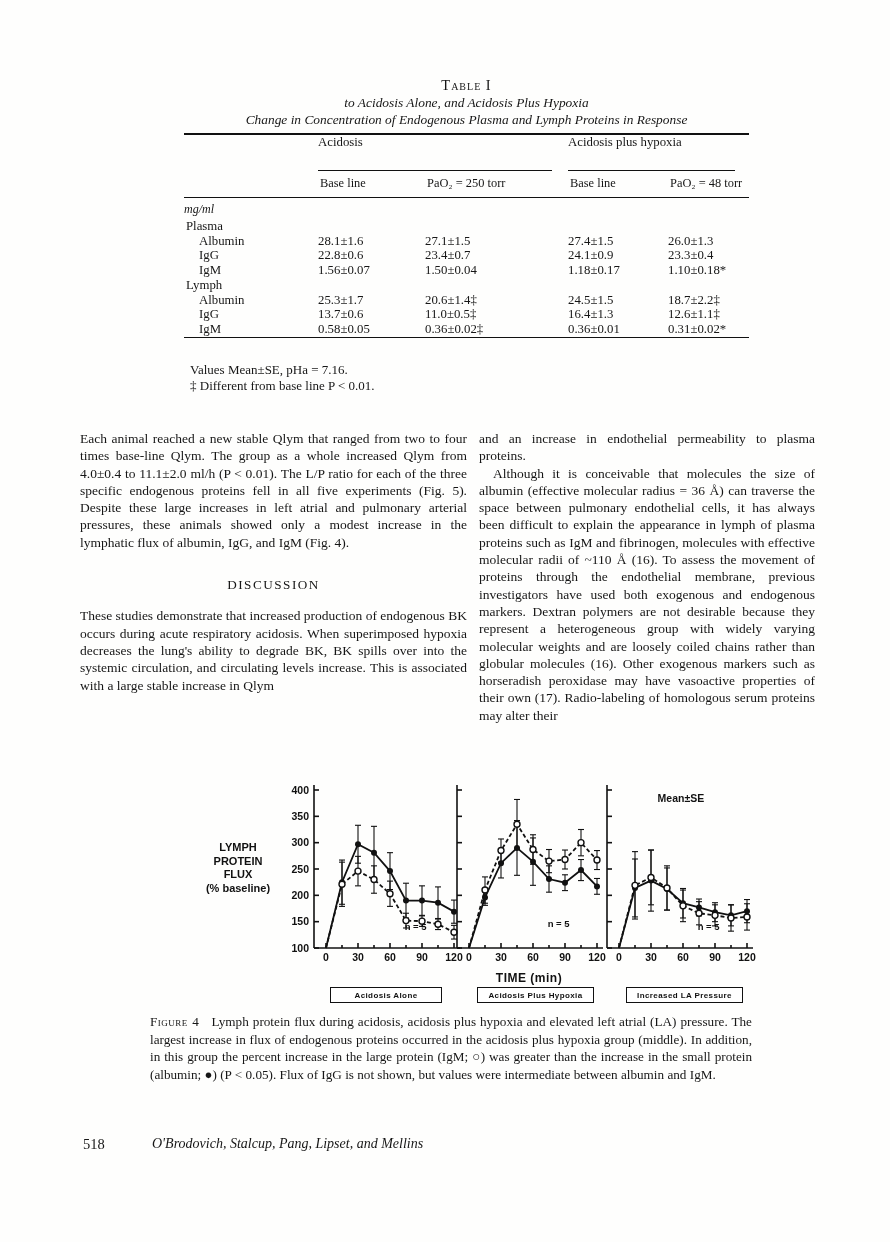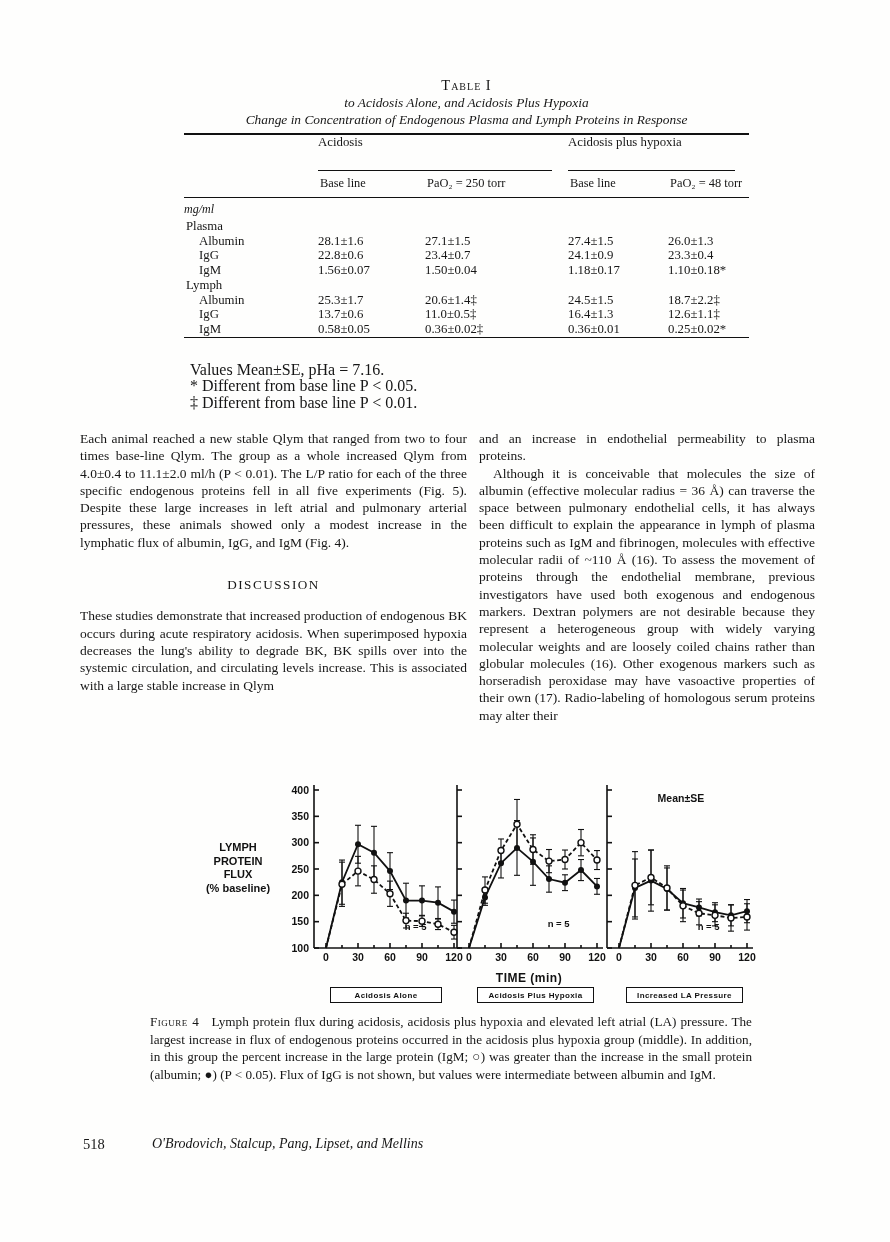--- a/index.html
+++ b/index.html
@@ -13,21 +13,21 @@
   .tbl-caption{text-align:center;font-style:italic;font-size:13.4px;line-height:17px}
   table.ptable{width:565px;border-collapse:collapse;margin-top:5px;
                border-top:2px solid #111;border-bottom:1.5px solid #111;font-size:12.8px}
   table.ptable td,table.ptable th{font-weight:normal;text-align:left;vertical-align:bottom;padding:0}
   th.grp{text-align:center;padding-top:6px}
   th.grp span{display:block;border-bottom:1.2px solid #111;padding-bottom:20px;margin:0 14px 0 2px}
   tr.colhead td{border-bottom:1.5px solid #111;padding:5px 0 6px 4px;font-size:12.4px}
   tr.unitrow td{font-style:italic;padding:4px 0 2px 0;font-size:12px}
   tr.body td{padding:0 0 0 2px;line-height:14.7px}
   td.ind{padding-left:15px !important}
-  .ftnotes{position:absolute;left:190px;top:362px;width:420px;font-size:16px;line-height:16.4px}
+  .ftnotes{position:absolute;left:190px;top:362px;width:420px;font-size:13px;line-height:16.4px}
 
   
   .col{position:absolute;top:430px;text-align:justify;font-size:13.5px;line-height:17.3px}
   #col-left{left:80px;width:387px}
   #col-right{left:479px;width:336px}
   .p-indent{text-indent:14px}
   .sect-head{text-align:center;letter-spacing:1.5px;font-size:13.2px;
              margin:25px 0 14px 0;text-indent:0}
 
   
@@ -150,29 +150,28 @@
         <td>13.7±0.6</td>
         <td>11.0±0.5‡</td>
         <td>16.4±1.3</td>
         <td>12.6±1.1‡</td>
       </tr>
       <tr class="body">
         <td class="ind">IgM</td>
         <td>0.58±0.05</td>
         <td>0.36±0.02‡</td>
         <td>0.36±0.01</td>
-        <td>0.25±0.02*</td>
+        <td>0.31±0.02*</td>
       </tr>
     </tbody>
       </table>
   </div>
 
   <div class="ftnotes">
     <div>Values Mean±SE, pHa = 7.16.</div>
-    <div>* Different from base line P &lt; 0.05.</div>
     <div>‡ Different from base line P &lt; 0.01.</div>
   </div>
 
   <div class="col" id="col-left">
     <p>Each animal reached a new stable Qlym that ranged from two to four times base-line Qlym. The group as a whole increased Qlym from 4.0±0.4 to 11.1±2.0 ml/h (P &lt; 0.01). The L/P ratio for each of the three specific endogenous proteins fell in all five experiments (Fig. 5). Despite these large increases in left atrial and pulmonary arterial pressures, these animals showed only a modest increase in the lymphatic flux of albumin, IgG, and IgM (Fig. 4).</p>
     <p class="sect-head">DISCUSSION</p>
     <p>These studies demonstrate that increased production of endogenous BK occurs during acute respiratory acidosis. When superimposed hypoxia decreases the lung's ability to degrade BK, BK spills over into the systemic circulation, and circulating levels increase. This is associated with a large stable increase in Qlym</p>
   </div>
 
   <div class="col" id="col-right">

